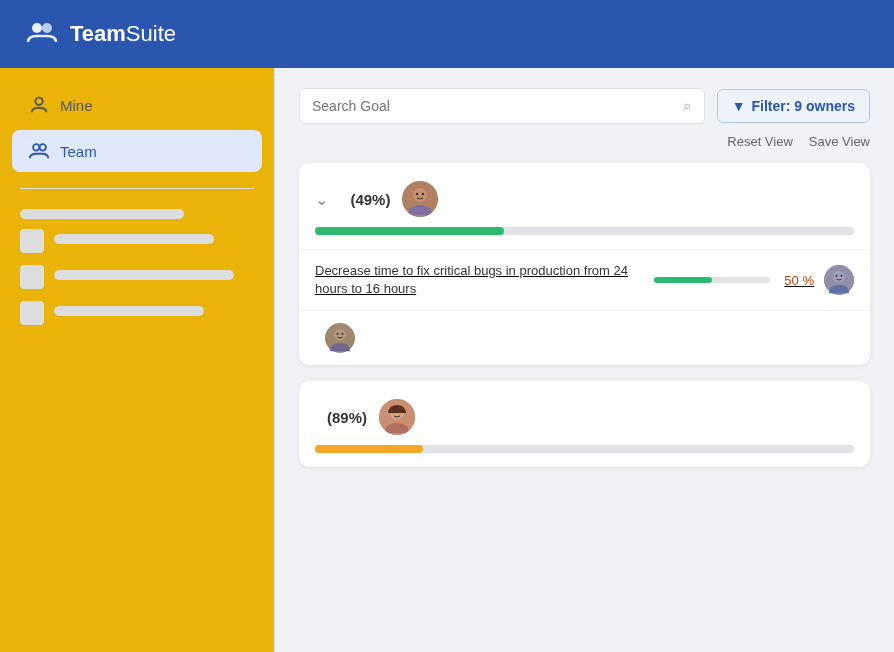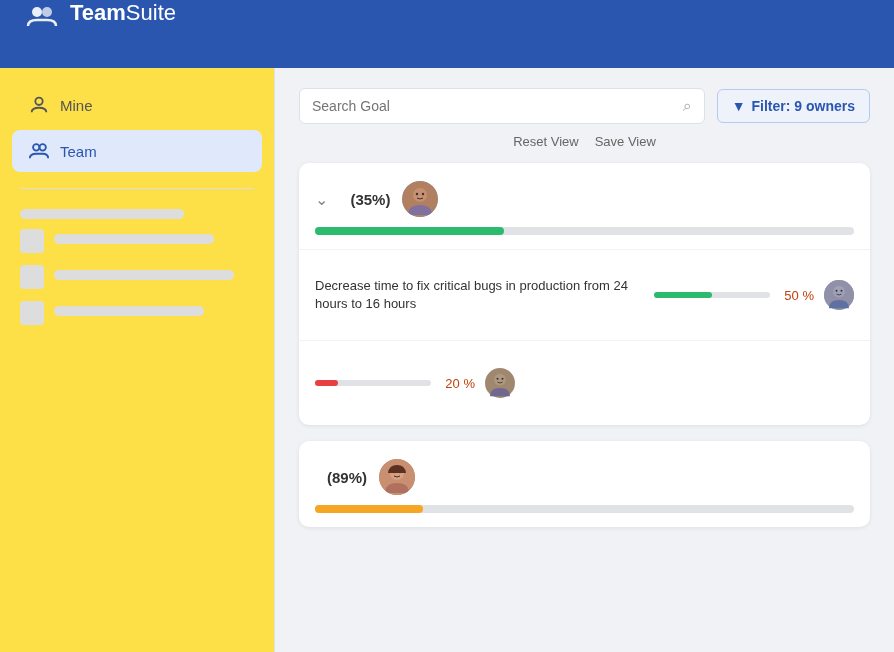--- a/index.html
+++ b/index.html
@@ -3,39 +3,39 @@
   <meta charset="utf-8">
   <style>
     * { box-sizing: border-box; margin: 0; padding: 0; }
     body { font-family: -apple-system, BlinkMacSystemFont, 'Segoe UI', sans-serif; background: #f0f2f5; width: 894px; height: 652px; overflow: hidden; }
 
     
     .header {
       background: #2a56b0;
       height: 68px;
       display: flex;
-      align-items: flex-start;
+      align-items: center;
       padding: 0 24px;
     }
     .logo-icon {
       width: 36px; height: 36px; margin-right: 10px;
     }
     .logo-text { color: white; font-size: 22px; font-weight: 400; }
     .logo-text strong { font-weight: 700; }
 
     
     .main-layout {
       display: flex;
       height: calc(652px - 68px);
     }
 
     
     .sidebar {
       width: 275px;
-      background: #fde047;
+      background: #eab308;
       padding: 16px 12px;
       flex-shrink: 0;
       border-right: 1px solid #e0e2e6;
     }
     .nav-item {
       display: flex;
       align-items: center;
       padding: 10px 16px;
       border-radius: 8px;
       cursor: pointer;
@@ -109,21 +109,21 @@
       font-size: 14px;
       font-weight: 600;
       margin-left: 12px;
       white-space: nowrap;
     }
     .filter-icon { margin-right: 6px; font-size: 14px; }
 
     .view-actions {
       display: flex;
       gap: 16px;
-      justify-content: center;
+      justify-content: flex-end;
       margin-bottom: 14px;
     }
     .view-btn {
       background: none; border: none; cursor: pointer;
       font-size: 13px; color: #666; font-weight: 500;
     }
 
     
     .goal-card {
       background: white;
@@ -166,22 +166,23 @@
       height: 8px; border-radius: 4px; background: #e0e2e6; width: 100%;
     }
     .progress-bar-fill {
       height: 8px; border-radius: 4px;
     }
 
     
     .sub-goal-row {
       display: flex;
       align-items: center;
-      padding: 27px 16px;
+      padding: 12px 16px;
       border-top: 1px solid #f0f2f5;
+      text-decoration: underline;
     }
     .sub-goal-title {
       font-size: 13px; color: #333; font-weight: 500; flex: 1; line-height: 1.4;
       padding-right: 12px;
     }
     .sub-goal-progress {
       display: flex; align-items: center; gap: 8px; min-width: 160px;
     }
     .sub-progress-bar-bg {
       flex: 1; height: 6px; border-radius: 3px; background: #e0e2e6; min-width: 80px;
@@ -273,21 +274,21 @@
     </div>
 
     <div class="view-actions">
       <button class="view-btn">Reset View</button>
       <button class="view-btn">Save View</button>
     </div>
 
     <div class="goal-card">
       <div class="goal-header">
         <button class="chevron-btn">⌄</button>
-        <span class="goal-percent">(35%)</span>
+        <span class="goal-percent">(49%)</span>
 
         <div class="avatar avatar-man">
           <svg viewBox="0 0 36 36" fill="none">
             <circle cx="18" cy="18" r="18" fill="#b08060"></circle>
             <circle cx="18" cy="14" r="7" fill="#c89070"></circle>
             <path d="M6 34 Q6 24 18 24 Q30 24 30 34" fill="#8070a0"></path>
             <circle cx="15" cy="13" r="1.2" fill="#333"></circle>
             <circle cx="21" cy="13" r="1.2" fill="#333"></circle>
             <path d="M15 17 Q18 19 21 17" stroke="#333" stroke-width="1" fill="none"></path>
           </svg>
@@ -314,26 +315,20 @@
             <circle cx="18" cy="14" r="7" fill="#a0a0b8"></circle>
             <path d="M6 34 Q6 24 18 24 Q30 24 30 34" fill="#6070a0"></path>
             <circle cx="15" cy="13" r="1.2" fill="#333"></circle>
             <circle cx="21" cy="13" r="1.2" fill="#333"></circle>
             <path d="M15 17 Q18 19 21 17" stroke="#333" stroke-width="1" fill="none"></path>
           </svg>
         </div>
       </div>
 
       <div class="sub-goal-row">
-        <div class="sub-goal-progress">
-          <div class="sub-progress-bar-bg">
-            <div class="sub-progress-bar-fill" style="width:20%; background:#e84040;"></div>
-          </div>
-          <span class="sub-goal-pct">20 %</span>
-        </div>
         <div class="sub-avatar">
           <svg viewBox="0 0 36 36" fill="none">
             <circle cx="18" cy="18" r="18" fill="#a08870"></circle>
             <circle cx="18" cy="14" r="7" fill="#b09880"></circle>
             <path d="M6 34 Q6 24 18 24 Q30 24 30 34" fill="#706890"></path>
             <circle cx="15" cy="13" r="1.2" fill="#333"></circle>
             <circle cx="21" cy="13" r="1.2" fill="#333"></circle>
             <path d="M15 17 Q18 19 21 17" stroke="#333" stroke-width="1" fill="none"></path>
           </svg>
         </div>

